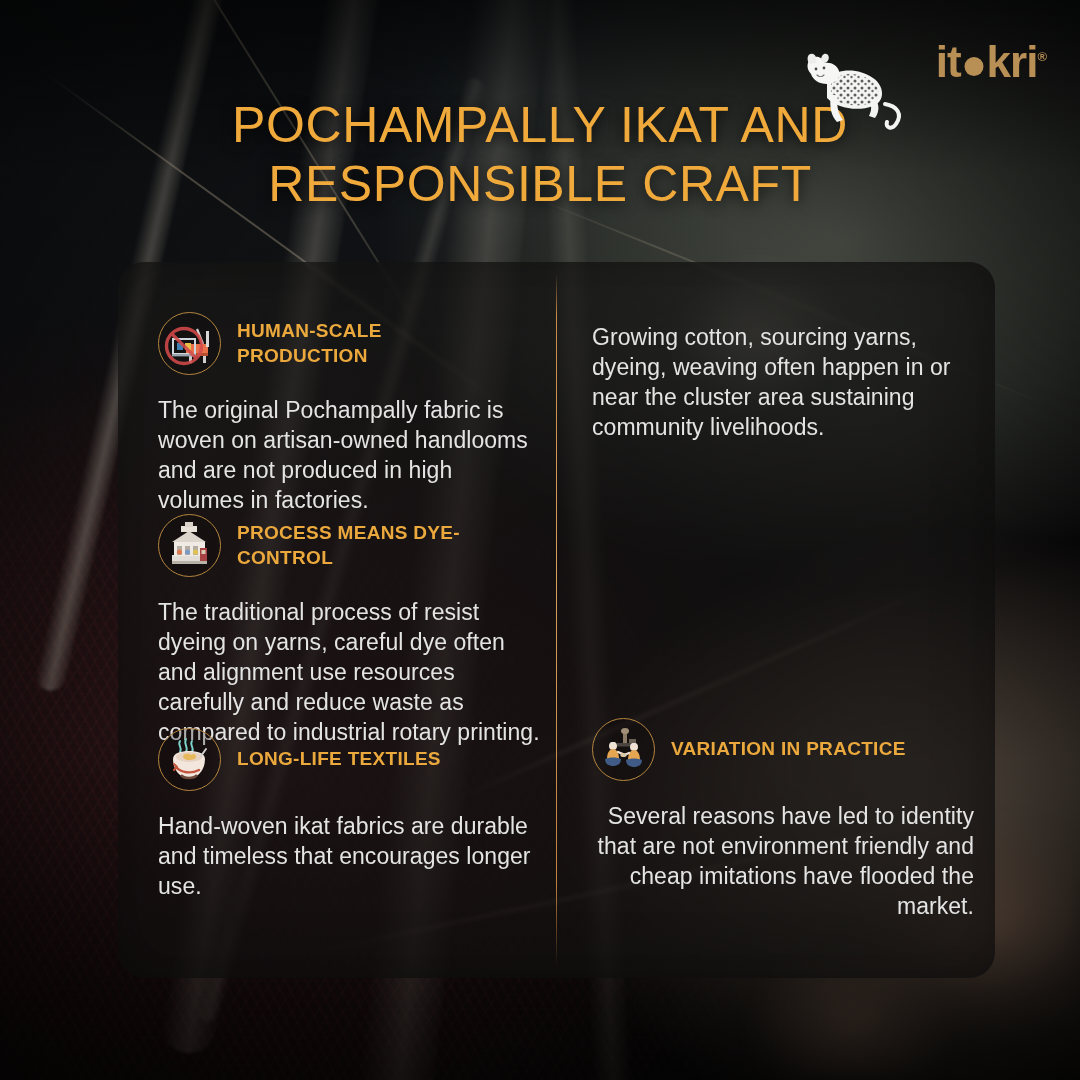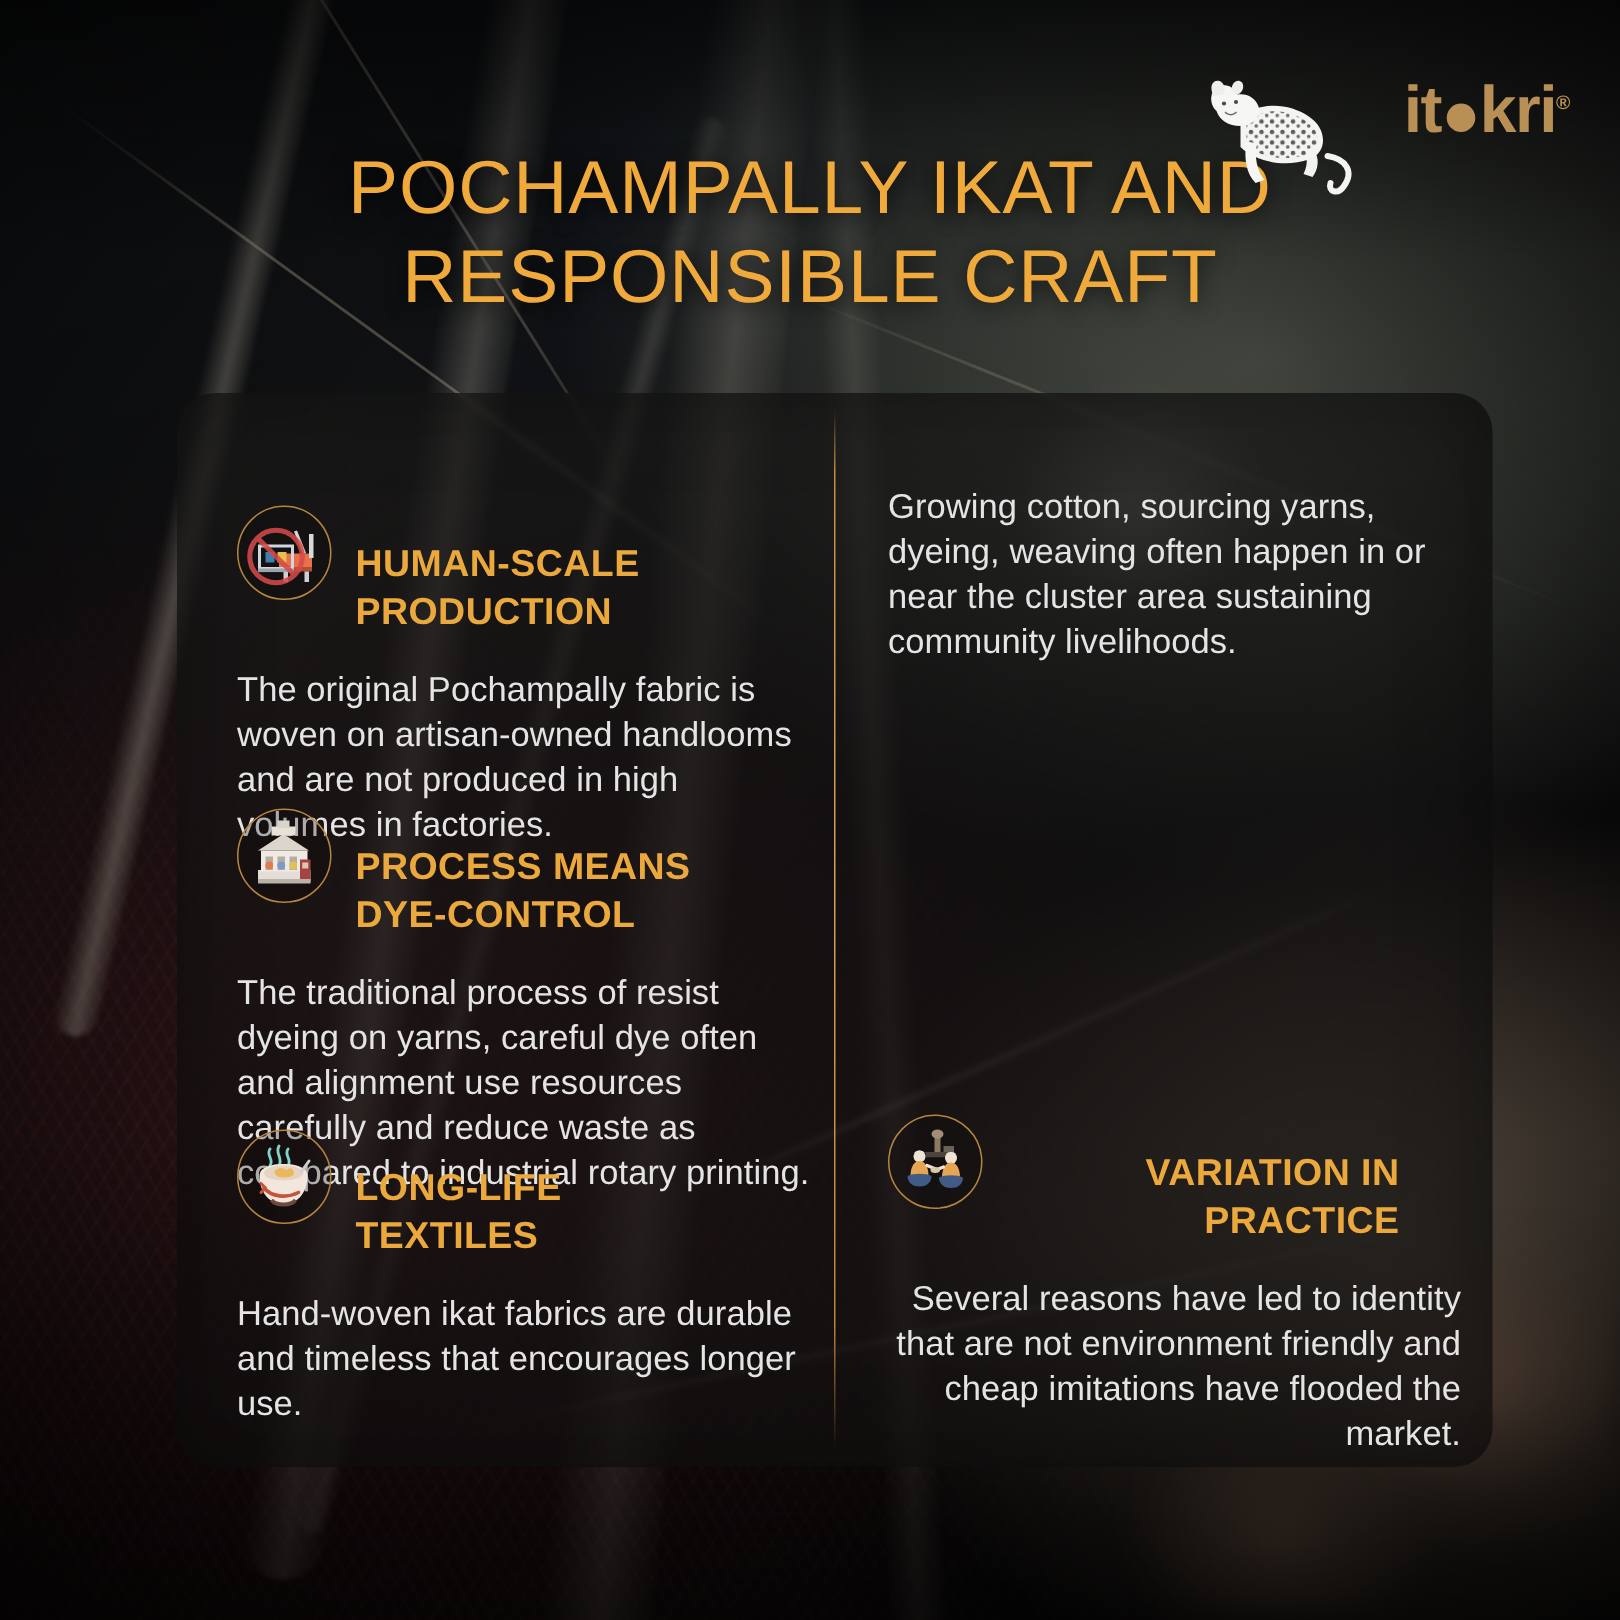--- a/index.html
+++ b/index.html
@@ -73,21 +73,21 @@
   }
   .bg-vignette {
     background:
       radial-gradient(ellipse 82% 78% at 50% 48%, rgba(0,0,0,0) 40%, rgba(0,0,0,0.55) 84%, rgba(0,0,0,0.82) 100%),
       linear-gradient(to bottom, rgba(0,0,0,0.55) 0%, rgba(0,0,0,0.05) 16%, rgba(0,0,0,0) 70%, rgba(0,0,0,0.5) 100%);
   }
 
   
   .logo {
     position: absolute;
-    top: 52px; right: 34px;
+    top: 40px; right: 34px;
     font-size: 44px;
     font-weight: 700;
     letter-spacing: -1px;
     color: #c79a5b;
     opacity: 0.92;
     line-height: 1;
   }
   .logo .reg { font-size: 13px; vertical-align: super; }
   .logo .dotwrap { position: relative; display: inline-block; }
   .logo .disc {
@@ -167,28 +167,27 @@
     flex: 0 0 auto;
     width: 61px; height: 61px;
     border-radius: 50%;
     border: 1.4px solid #b5863f;
     position: relative;
     overflow: hidden;
     background: rgba(10,9,9,0.25);
   }
   .icon-circle svg { position: absolute; left: 0; top: 0; }
   .card-title {
-    font-size: 25px;
+    font-size: 19px;
     font-weight: 700;
     letter-spacing: 0.3px;
     line-height: 1.28;
     color: #eba93d;
     text-transform: uppercase;
     max-width: 262px;
-    margin-top: 48px;
   }
   .card-body {
     margin-top: 21px;
     font-size: 23px;
     line-height: 1.30;
     color: #e4e4e4;
     letter-spacing: 0.05px;
     max-width: 384px;
   }
   .col-right .card-body { max-width: 382px; }

